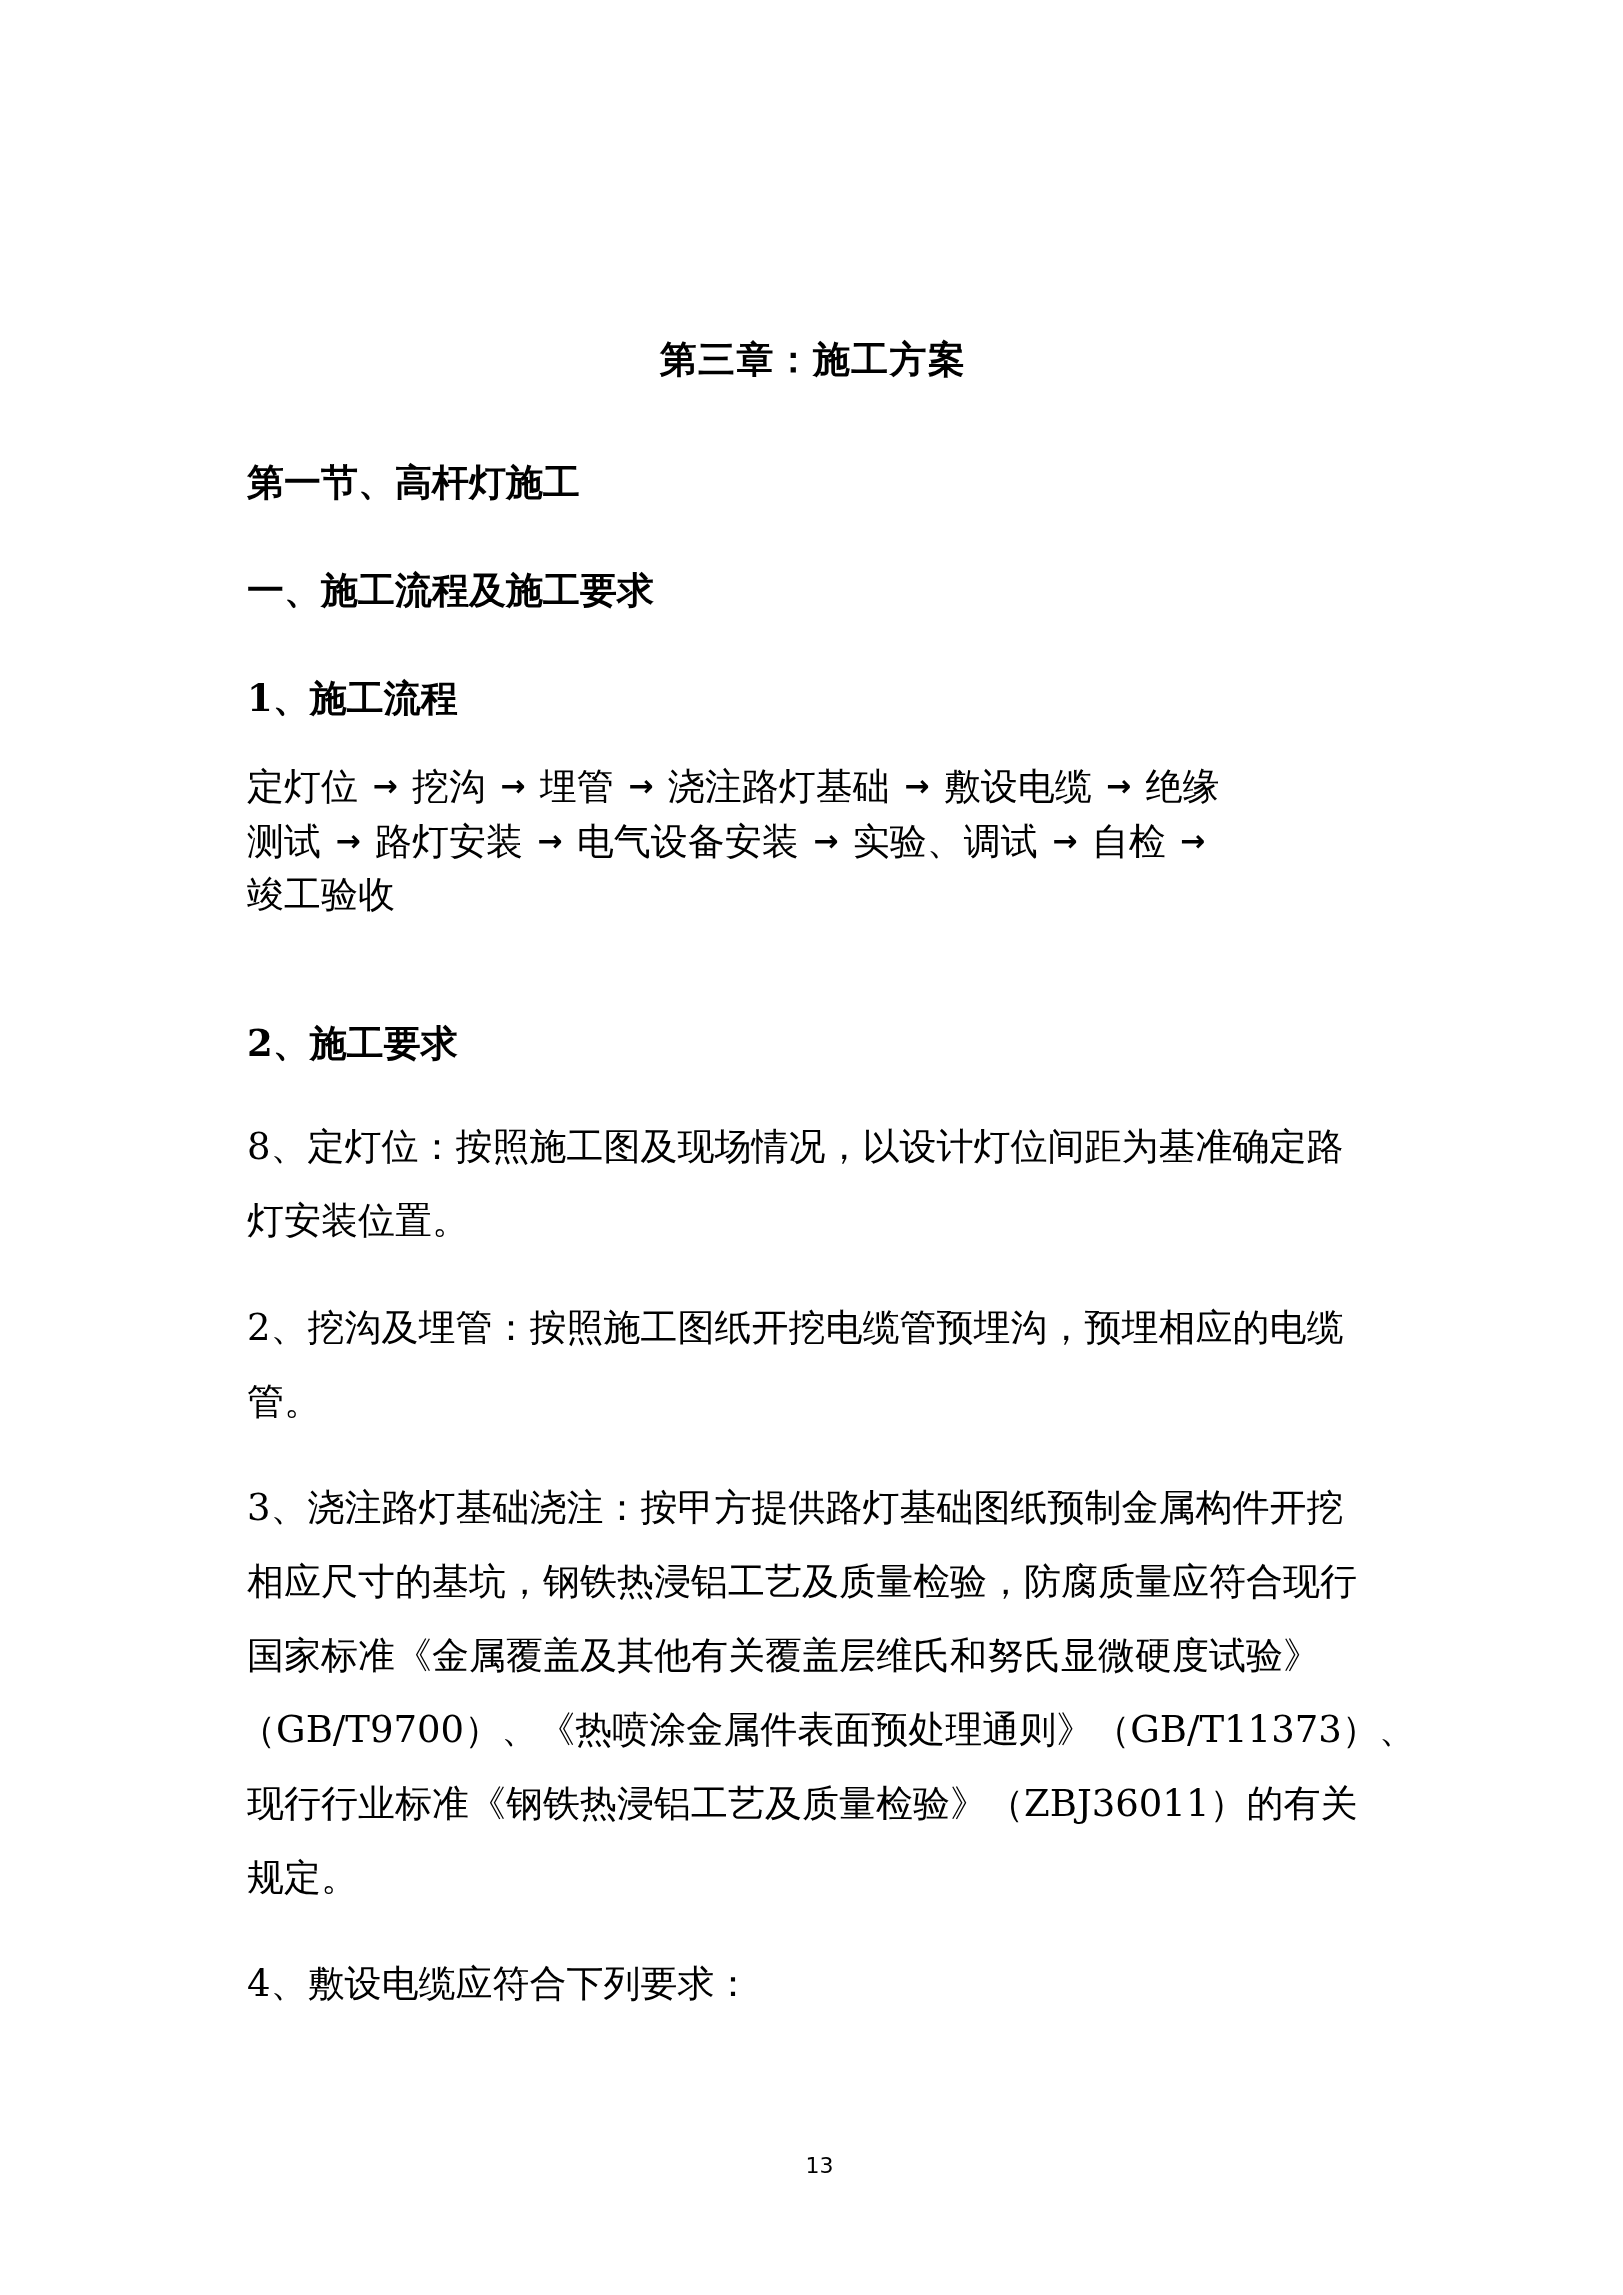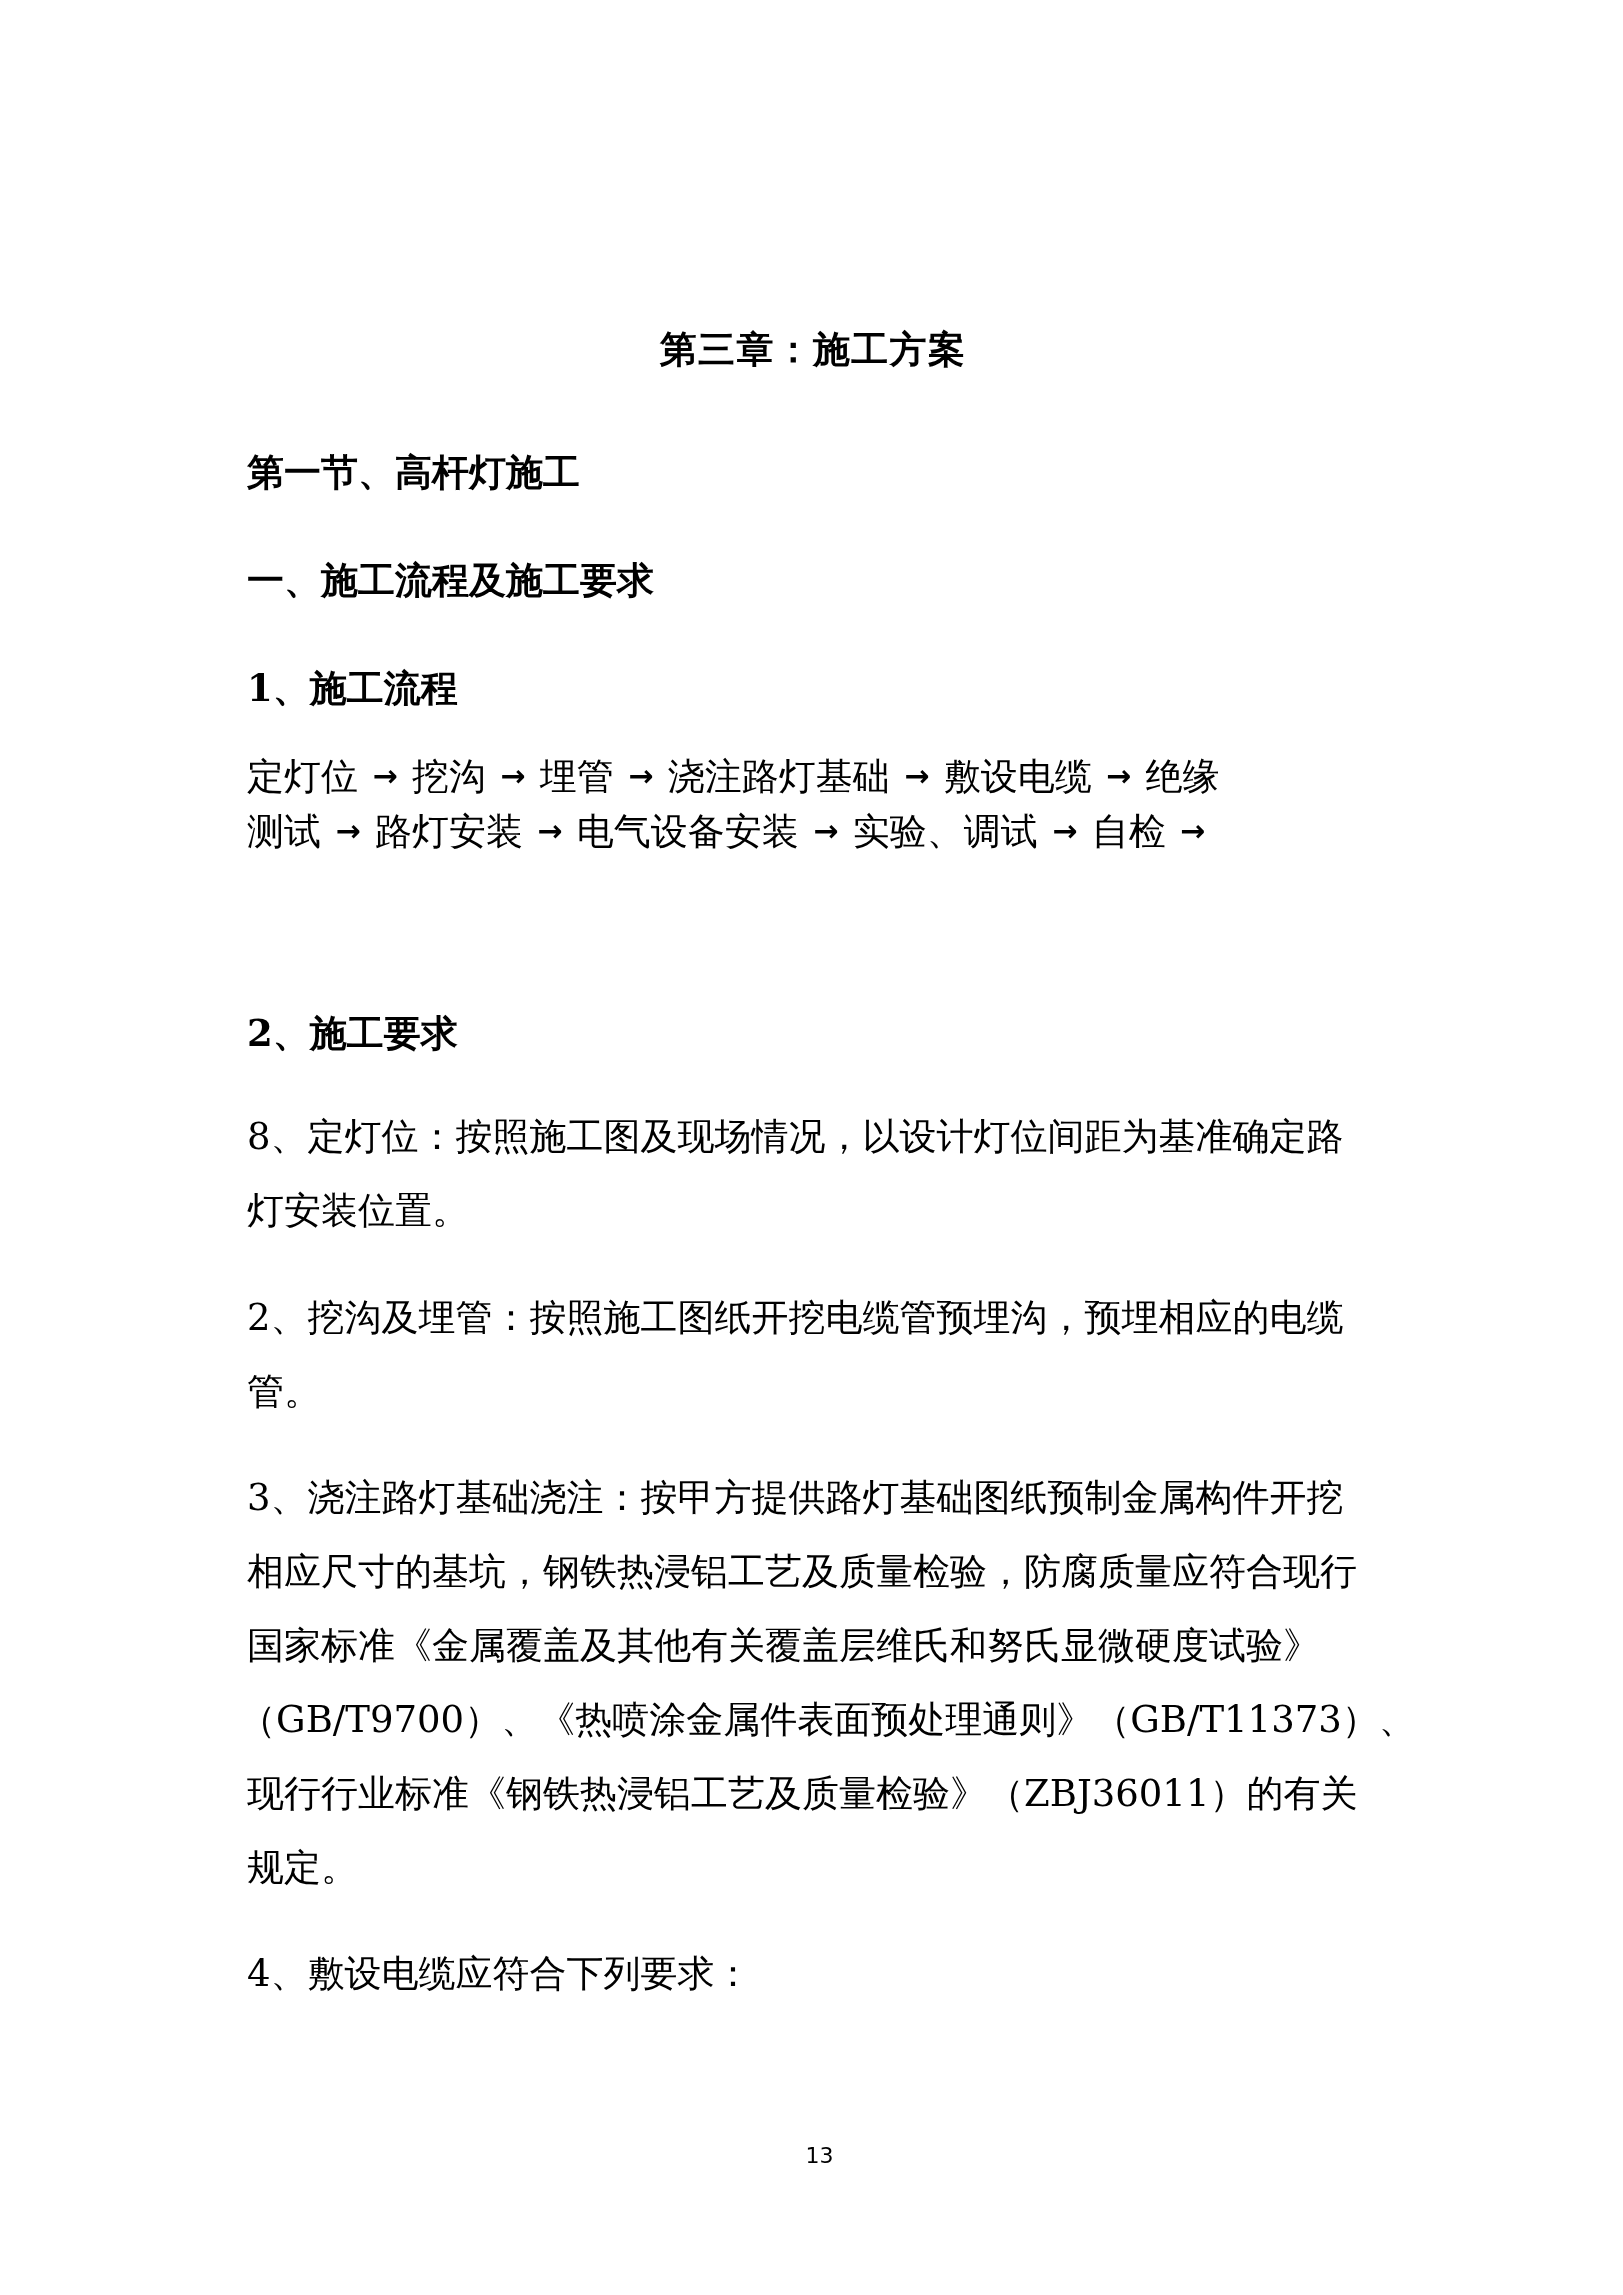--- a/index.html
+++ b/index.html
@@ -10,21 +10,21 @@
     body {
       width: 1623px;
       height: 2295px;
       position: relative;
       overflow: hidden;
       color: #000000;
       font-family: "DejaVu Serif", "Liberation Serif", serif;
     }
     .page {
       position: absolute;
-      left: 0; top: 4px;
+      left: 0; top: 14px;
       width: 1623px;
       height: 1710px;
       background: #ffffff;
     }
     .content {
       position: absolute;
       left: 247px;
       top: 0;
       width: 1132px;
     }
@@ -101,20 +101,23 @@
 
     <div class="heading" style="top:652px;">1、施工流程</div>
 
     <div class="para" style="top:745px; line-height:54px;">
       <span class="flow-line">
         <span class="flow-step">定灯位</span><span class="flow-arrow">→</span><span class="flow-step">挖沟</span><span class="flow-arrow">→</span><span class="flow-step">埋管</span><span class="flow-arrow">→</span><span class="flow-step">浇注路灯基础</span><span class="flow-arrow">→</span><span class="flow-step">敷设电缆</span><span class="flow-arrow">→</span><span class="flow-step">绝缘</span>
       </span>
       <span class="flow-line">
         <span class="flow-step">测试</span><span class="flow-arrow">→</span><span class="flow-step">路灯安装</span><span class="flow-arrow">→</span><span class="flow-step">电气设备安装</span><span class="flow-arrow">→</span><span class="flow-step">实验、调试</span><span class="flow-arrow">→</span><span class="flow-step">自检</span><span class="flow-arrow">→</span>
       </span>
+      <span class="flow-line">
+        <span class="flow-step">竣工验收</span>
+      </span>
     </div>
 
     <div class="heading" style="top:997px;">2、施工要求</div>
 
     <div class="para" style="top:1096px;">
       <span class="line">8、定灯位：按照施工图及现场情况，以设计灯位间距为基准确定路</span>
       <span class="line">灯安装位置。</span>
     </div>
 
     <div class="para" style="top:1277px;">

